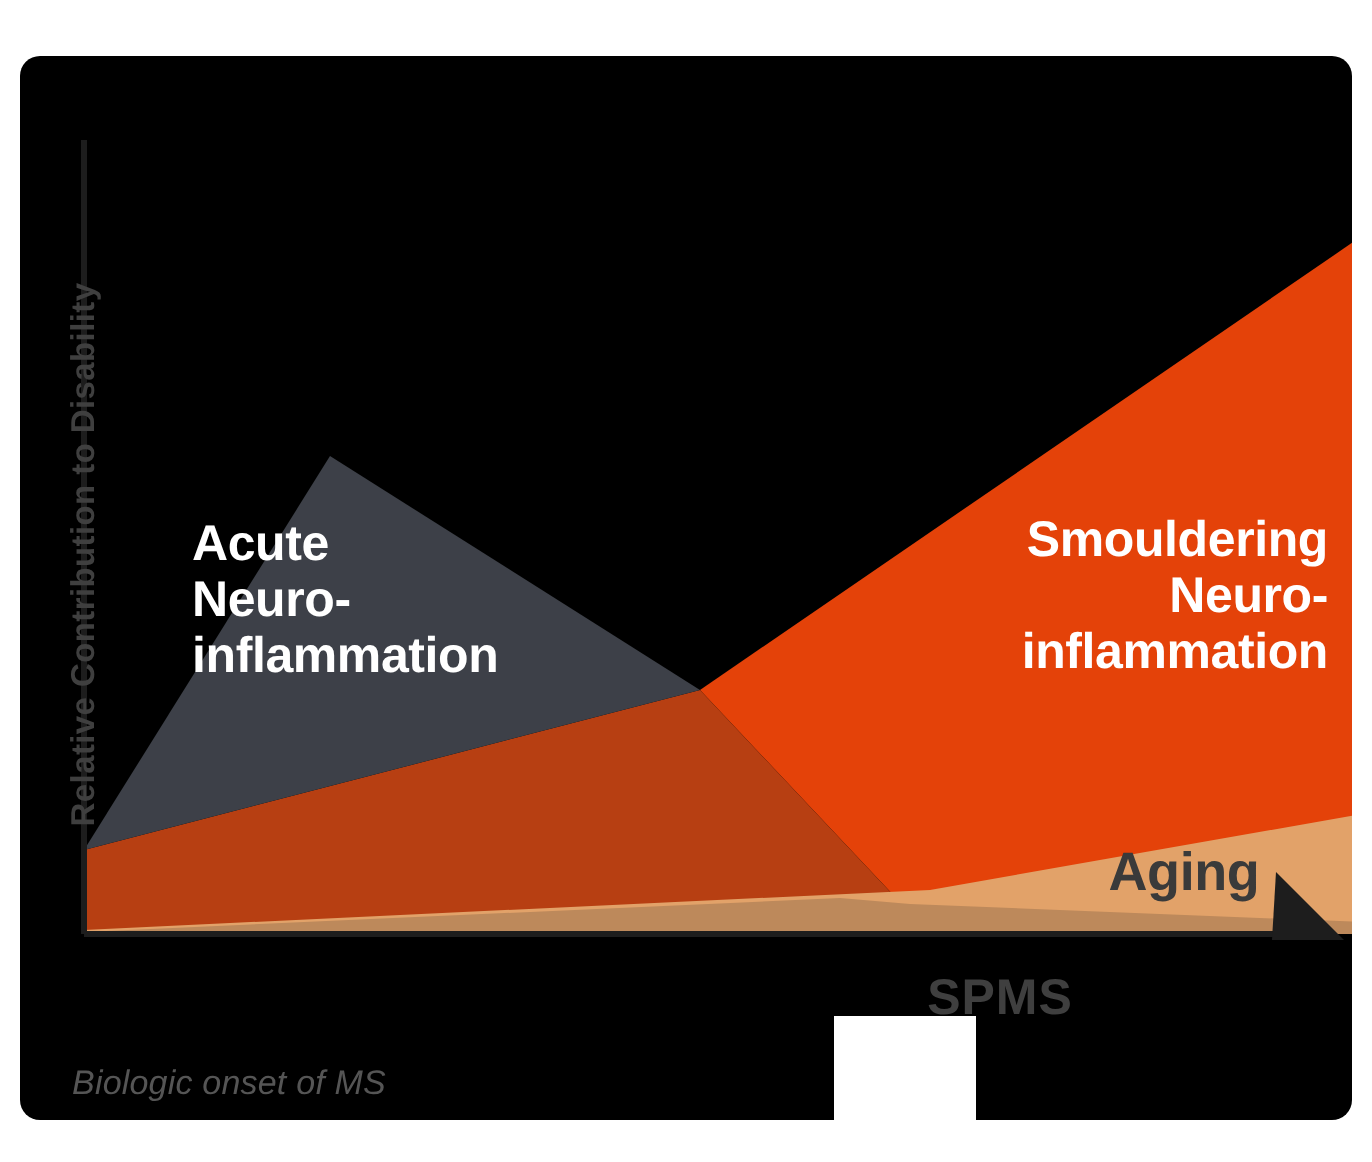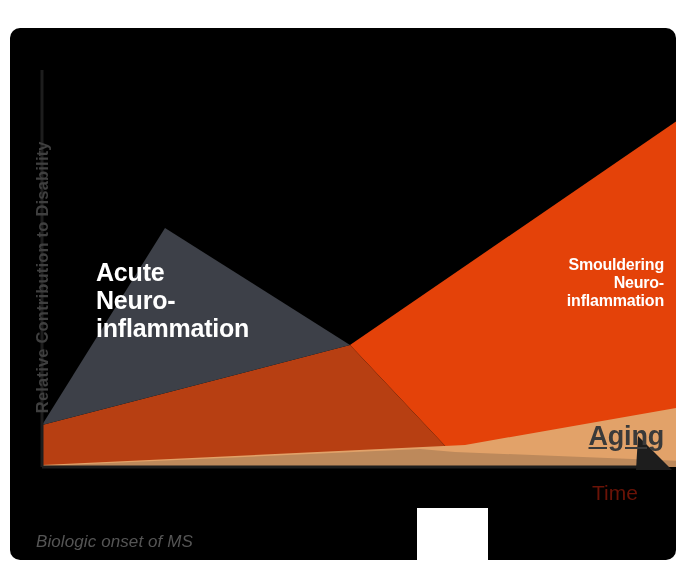--- a/index.html
+++ b/index.html
@@ -71,35 +71,34 @@
     font-weight: 700;
     letter-spacing: -.2px;
   }
 
   #smouldering-label {
     left: 420px;
     top: 256px;
     width: 244px;
     text-align: right;
     color: #ffffff;
-    font-size: 16px;
+    font-size: 25px;
     font-weight: 700;
     letter-spacing: -.2px;
   }
 
   #aging-label {
     left: 520px;
     top: 421px;
     width: 144px;
-    text-align: right;
+    text-align: center;
     color: #3a3a3a;
     font-size: 27px;
     font-weight: 700;
     letter-spacing: -.2px;
-    text-decoration: underline;
   }
 
   #rrms-label {
     left: 110px;
     top: 485px;
     width: 200px;
     text-align: center;
     color: #3f3f3f;
     font-size: 25px;
     font-weight: 700;
@@ -180,18 +179,18 @@
 Neuro-
 inflammation</div>
 
   <div class="lbl" id="smouldering-label">Smouldering
 Neuro-
 inflammation</div>
 
   <div class="lbl" id="aging-label">Aging</div>
 
 
+  <div class="lbl" id="spms-label">SPMS</div>
 
-  <div class="lbl" id="time-label">Time</div>
 
   <div class="lbl" id="onset-label">Biologic onset of MS</div>
 
 </div>
 
 </body></html>

